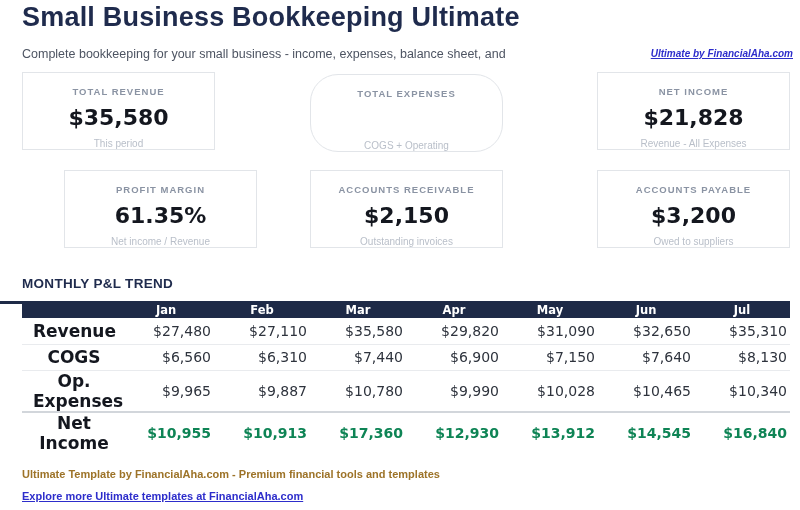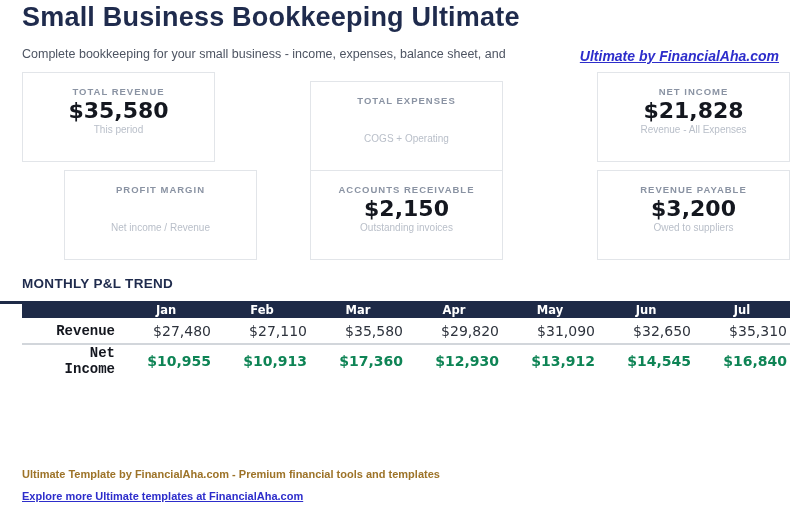--- a/index.html
+++ b/index.html
@@ -29,31 +29,31 @@
     position:absolute;left:22px;top:2px;
     font-size:27px;font-weight:bold;color:var(--title);
     letter-spacing:0.2px;
   }
   .page-subtitle{
     position:absolute;left:22px;top:47px;
     font-size:12.5px;color:var(--sub-gray);
     white-space:nowrap;
   }
   .brand-link{
-    position:absolute;right:21px;top:48px;
-    font-size:14px;font-style:italic;font-weight:bold;
+    position:absolute;right:7px;top:48px;
+    font-size:10px;font-style:italic;font-weight:bold;
     color:var(--link);text-decoration:underline;cursor:pointer;
   }
   .card{
-    position:absolute;width:193px;height:90px;
+    position:absolute;width:193px;height:78px;
     background:#fff;border:1px solid var(--card-border);
     display:flex;flex-direction:column;align-items:center;justify-content:space-between;
-    padding:13px 6px 26px 6px;text-align:center;
-  }
-  .card-0{left:22px;top:72px;}  .card-1{left:310px;top:81px;}  .card-2{left:597px;top:72px;}
+    padding:13px 6px 0 6px;text-align:center;
+  }
+  .card-0{left:22px;top:72px;}  .card-1{left:310px;top:74px;border-radius:28px;}  .card-2{left:597px;top:72px;}
   .card-3{left:22px;top:170px;margin-left:42px;} .card-4{left:310px;top:170px;} .card-5{left:597px;top:170px;}
   .kpi-label{
     font-size:9.5px;font-weight:bold;letter-spacing:1px;
     color:var(--label-gray);white-space:nowrap;
   }
   .kpi-value{
     font-family:"DejaVu Sans",sans-serif;
     font-size:22px;font-weight:bold;color:var(--value-dark);
   }
   .kpi-note{font-size:10px;color:var(--note-gray);}
@@ -78,22 +78,22 @@
     height:17px;text-align:center;padding:0;
   }
   .pl-table tbody td{
     height:26px;font-size:14px;color:var(--cell-gray);
     text-align:right;padding:0 3px 0 0;
     border-top:1px solid var(--row-line);
     background:#fff;
   }
   .pl-table tbody tr:first-child td{border-top:none;}
   .pl-table tbody td.lbl{
-    text-align:right;padding-left:11px;font-weight:bold;
-    color:var(--value-dark);font-size:14px;font-family:Liberation Mono, monospace;
+    text-align:center;padding-left:11px;font-weight:bold;
+    color:var(--value-dark);font-size:17px;
   }
   .pl-table tr.total td{
     font-weight:bold;color:var(--value-dark);
     border-top:2px solid var(--total-line);
   }
   .pl-table tr.green td{color:var(--green);}
   .pl-table tr.green td.lbl{color:var(--value-dark);}
   .footer-tagline{
     position:absolute;left:22px;top:468px;
     font-size:11px;font-weight:bold;color:var(--gold);
@@ -120,29 +120,30 @@
   <div class="kpi-label">TOTAL EXPENSES</div>
   <div class="kpi-note">COGS + Operating</div>
 </div>
 <div class="card card-2">
   <div class="kpi-label">NET INCOME</div>
   <div class="kpi-value">$21,828</div>
   <div class="kpi-note">Revenue - All Expenses</div>
 </div>
 <div class="card card-3">
   <div class="kpi-label">PROFIT MARGIN</div>
+  <div class="kpi-value">61.35%</div>
   <div class="kpi-note">Net income / Revenue</div>
 </div>
 <div class="card card-4">
   <div class="kpi-label">ACCOUNTS RECEIVABLE</div>
   <div class="kpi-value">$2,150</div>
   <div class="kpi-note">Outstanding invoices</div>
 </div>
 <div class="card card-5">
-  <div class="kpi-label">REVENUE PAYABLE</div>
+  <div class="kpi-label">ACCOUNTS PAYABLE</div>
   <div class="kpi-value">$3,200</div>
   <div class="kpi-note">Owed to suppliers</div>
 </div>
 
 <div class="section-heading">MONTHLY P&amp;L TREND</div>
 <div class="table-topline"></div>
 
 <table class="pl-table">
   <colgroup>
     <col>
@@ -169,20 +170,40 @@
   <tbody>
     <tr>
       <td class="lbl">Revenue</td>
       <td>$27,480</td>
       <td>$27,110</td>
       <td>$35,580</td>
       <td>$29,820</td>
       <td>$31,090</td>
       <td>$32,650</td>
       <td>$35,310</td>
+    </tr>
+    <tr>
+      <td class="lbl">COGS</td>
+      <td>$6,560</td>
+      <td>$6,310</td>
+      <td>$7,440</td>
+      <td>$6,900</td>
+      <td>$7,150</td>
+      <td>$7,640</td>
+      <td>$8,130</td>
+    </tr>
+    <tr>
+      <td class="lbl">Op. Expenses</td>
+      <td>$9,965</td>
+      <td>$9,887</td>
+      <td>$10,780</td>
+      <td>$9,990</td>
+      <td>$10,028</td>
+      <td>$10,465</td>
+      <td>$10,340</td>
     </tr>
     <tr class="total green">
       <td class="lbl">Net Income</td>
       <td>$10,955</td>
       <td>$10,913</td>
       <td>$17,360</td>
       <td>$12,930</td>
       <td>$13,912</td>
       <td>$14,545</td>
       <td>$16,840</td>

